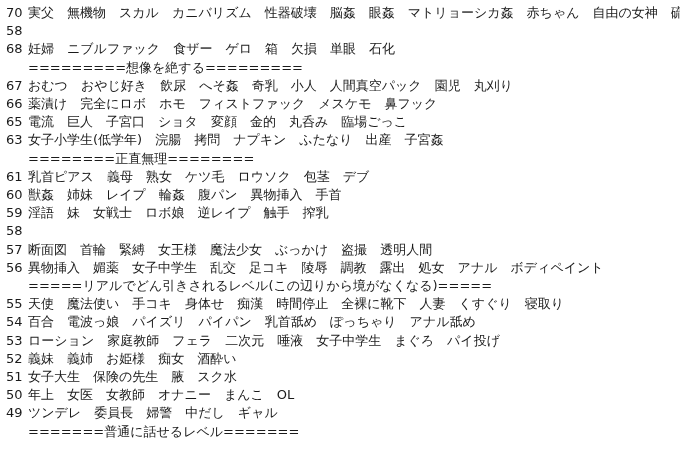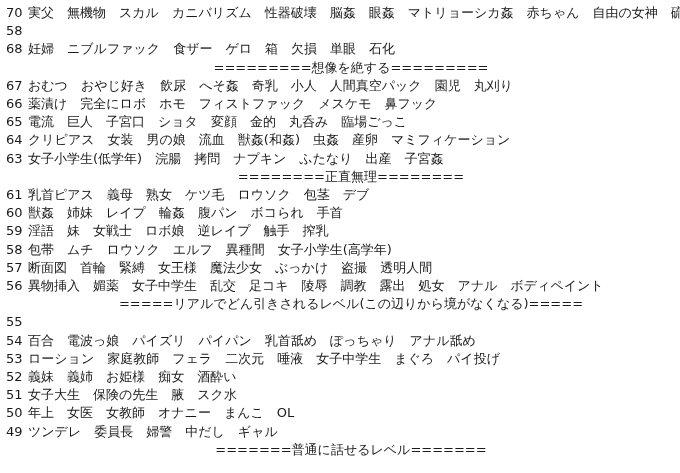--- a/index.html
+++ b/index.html
@@ -35,21 +35,20 @@
     font-size: 13px;
   }
   .txt {
     font-size: 13px;
   }
   .sep .txt {
     font-size: 13px;
   }
   .sep-indent {
     padding-left: 22px;
-    justify-content: center;
   }
 </style>
 </head>
 <body>
 
 <div class="sheet">
   <div class="line">
     <span class="num">70</span>
     <span class="txt">実父　無機物　スカル　カニバリズム　性器破壊　脳姦　眼姦　マトリョーシカ姦　赤ちゃん　自由の女神　硫酸</span>
   </div>
@@ -69,59 +68,55 @@
   </div>
   <div class="line">
     <span class="num">66</span>
     <span class="txt">薬漬け　完全にロボ　ホモ　フィストファック　メスケモ　鼻フック</span>
   </div>
   <div class="line">
     <span class="num">65</span>
     <span class="txt">電流　巨人　子宮口　ショタ　変顔　金的　丸呑み　臨場ごっこ</span>
   </div>
   <div class="line">
-    <span class="num">64</span>
-    <span class="txt">クリピアス　女装　男の娘　流血　獣姦(和姦)　虫姦　産卵　マミフィケーション</span>
-  </div>
-  <div class="line">
     <span class="num">63</span>
     <span class="txt">女子小学生(低学年)　浣腸　拷問　ナプキン　ふたなり　出産　子宮姦</span>
   </div>
   <div class="line sep sep-indent">
     <span class="txt">========正直無理========</span>
   </div>
   <div class="line">
     <span class="num">61</span>
     <span class="txt">乳首ピアス　義母　熟女　ケツ毛　ロウソク　包茎　デブ</span>
   </div>
   <div class="line">
     <span class="num">60</span>
-    <span class="txt">獣姦　姉妹　レイプ　輪姦　腹パン　ボコられ　手首</span>
+    <span class="txt">獣姦　姉妹　レイプ　輪姦　腹パン　異物挿入　手首</span>
   </div>
   <div class="line">
     <span class="num">59</span>
     <span class="txt">淫語　妹　女戦士　ロボ娘　逆レイプ　触手　搾乳</span>
   </div>
   <div class="line">
     <span class="num">58</span>
-    <span class="txt">包帯　ムチ　ロウソク　エルフ　異種間　女子小学生(高学年)</span>
   </div>
   <div class="line">
     <span class="num">57</span>
     <span class="txt">断面図　首輪　緊縛　女王様　魔法少女　ぶっかけ　盗撮　透明人間</span>
   </div>
   <div class="line">
     <span class="num">56</span>
     <span class="txt">異物挿入　媚薬　女子中学生　乱交　足コキ　陵辱　調教　露出　処女　アナル　ボディペイント</span>
   </div>
   <div class="line sep sep-indent">
     <span class="txt">=====リアルでどん引きされるレベル(この辺りから境がなくなる)=====</span>
   </div>
   <div class="line">
     <span class="num">55</span>
+    <span class="txt">天使　魔法使い　手コキ　身体せ　痴漢　時間停止　全裸に靴下　人妻　くすぐり　寝取り</span>
   </div>
   <div class="line">
     <span class="num">54</span>
     <span class="txt">百合　電波っ娘　パイズリ　パイパン　乳首舐め　ぽっちゃり　アナル舐め</span>
   </div>
   <div class="line">
     <span class="num">53</span>
     <span class="txt">ローション　家庭教師　フェラ　二次元　唾液　女子中学生　まぐろ　パイ投げ</span>
   </div>
   <div class="line">

